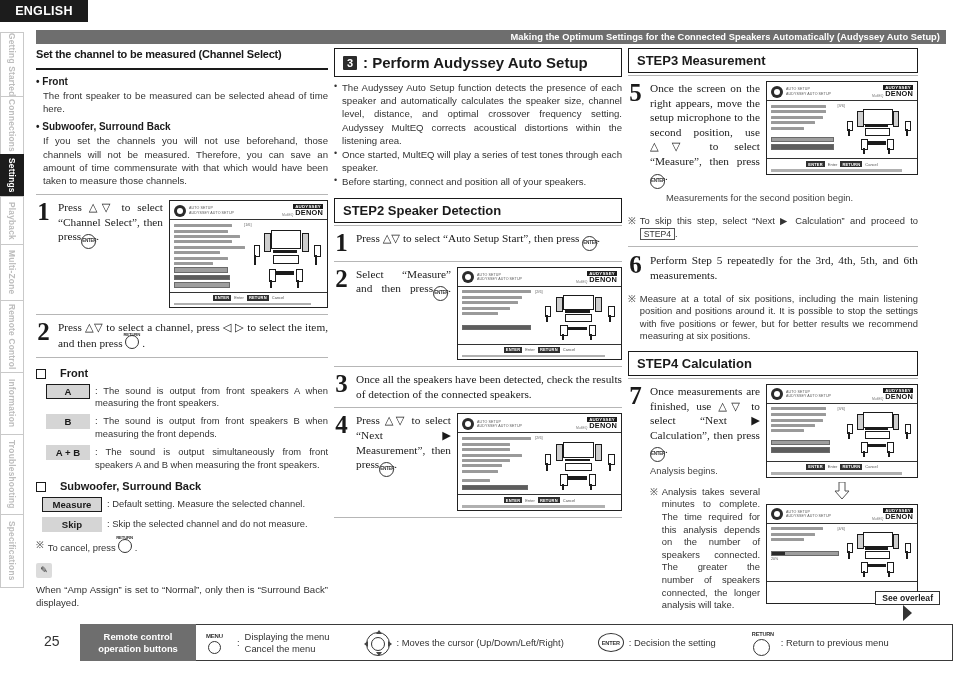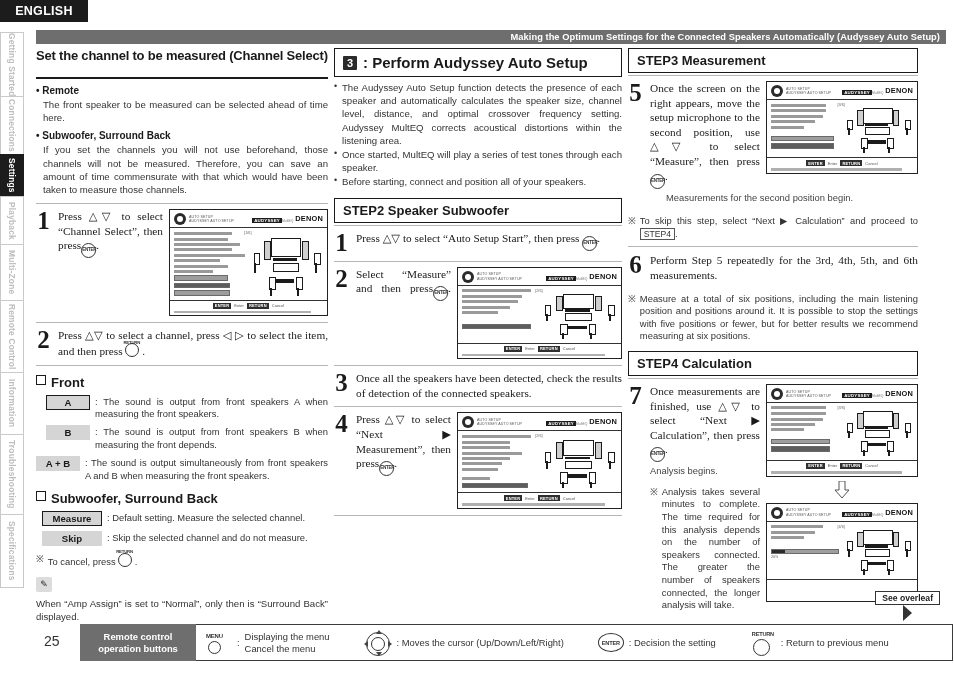--- a/index.html
+++ b/index.html
@@ -25,22 +25,22 @@
            padding-right:6px;box-sizing:border-box;letter-spacing:.05px;}
   .runhead-left{position:absolute;left:36px;top:30px;width:404px;height:14px;background:#6e6e6e;}
 
   
   .col{position:absolute;top:48px;}
   .col1{left:36px;width:292px;}
   .col2{left:334px;width:288px;}
   .col3{left:628px;width:290px;}
 
   
-  h2.sec-title{margin:0;font-size:13px;font-weight:bold;letter-spacing:-.2px;
-               border-bottom:2px solid #1a1a1a;padding-bottom:14px;}
+  h2.sec-title{margin:0;font-size:11px;font-weight:bold;letter-spacing:-.2px;
+               border-bottom:2px solid #1a1a1a;padding-bottom:8px;}
   .blackbox{background:#ffffff;border:1px solid #1a1a1a;padding:4px 8px;font-size:13px;font-weight:bold;box-sizing:border-box;}
   .bigbar{border:1px solid #1a1a1a;padding:5px 8px;font-size:15px;font-weight:bold;
           display:flex;align-items:center;gap:6px;box-sizing:border-box;}
   .numchip{display:inline-block;background:#2b2b2b;color:#fff;font-weight:bold;font-size:11px;
            line-height:14px;width:14px;height:14px;text-align:center;border-radius:1px;}
 
   
   .bt{font-size:9.6px;line-height:13.2px;color:#333;text-align:justify;}
   .bold-lbl{font-size:10px;font-weight:bold;color:#1a1a1a;}
   ul.bullets{margin:4px 0 0 0;padding:0;list-style:none;}
@@ -63,42 +63,42 @@
   .inline-box{border:1px solid #555;padding:0 3px;font-size:8.6px;}
 
   
   .chip{display:inline-flex;align-items:center;justify-content:center;border:1px solid #1a1a1a;
         background:#d5d5d5;font-weight:bold;font-size:9.6px;height:15px;box-sizing:border-box;}
   .chip.w58{width:44px;}
   .chip.w70{width:60px;}
   .defrow{display:flex;align-items:flex-start;gap:5px;margin-top:5px;}
   .defrow .dtxt{font-size:9.4px;line-height:12.4px;color:#333;padding-top:1px;flex:1;text-align:justify;}
 
-  .sqbullet{display:flex;align-items:flex-start;gap:5px;font-size:13px;font-weight:bold;margin-top:9px;}
+  .sqbullet{display:flex;align-items:flex-end;gap:14px;font-size:11px;font-weight:bold;margin-top:9px;}
   .sqbullet .sq{width:8px;height:8px;border:1.5px solid #1a1a1a;display:inline-block;}
 
   .pencil{width:16px;height:15px;background:#dcdcdc;border-radius:2px;display:flex;align-items:center;justify-content:center;font-size:9px;}
 
   
   .ent{display:inline-block;width:13px;height:13px;border:1.2px solid #333;border-radius:50%;
        font-size:4.6px;line-height:12px;text-align:center;font-weight:bold;vertical-align:-2px;
        font-family:"Liberation Sans",sans-serif;letter-spacing:-.3px;color:#333;}
   .ret{display:inline-block;position:relative;width:12px;height:12px;border:1.2px solid #333;border-radius:50%;vertical-align:-2px;}
   .ret:after{content:"RETURN";position:absolute;left:-3px;top:-8px;font-size:4.3px;font-weight:bold;
              font-family:"Liberation Sans",sans-serif;color:#333;letter-spacing:-.2px;}
 
   
   .osd{border:1px solid #222;background:#fff;box-sizing:border-box;}
   .osd-top{display:flex;align-items:center;justify-content:space-between;padding:3px 4px 2px 4px;border-bottom:1px solid #333;}
   .osd-brand{display:flex;align-items:center;gap:3px;}
   .osd-eye{width:12px;height:12px;border-radius:50%;background:#2b2b2b;position:relative;flex:0 0 12px;}
   .osd-eye:after{content:"";position:absolute;left:3px;top:3px;width:6px;height:6px;border-radius:50%;background:#fff;}
   .osd-eye:before{content:"";position:absolute;left:5px;top:5px;width:2px;height:2px;border-radius:50%;background:#2b2b2b;}
   .osd-ttl{font-size:3.6px;line-height:4.4px;color:#555;font-family:"Liberation Sans",sans-serif;letter-spacing:.1px;}
-  .osd-right{display:flex;flex-direction:row;align-items:flex-end;}
+  .osd-right{display:flex;flex-direction:column;align-items:flex-end;}
   .osd-logo{background:#1c1c1c;color:#fff;font-size:4.4px;font-weight:bold;padding:0 2px;letter-spacing:.2px;}
   .osd-denon{font-size:7.4px;font-weight:bold;letter-spacing:.2px;color:#111;line-height:8px;}
   .osd-sub{font-size:3.4px;color:#777;line-height:4px;}
   .osd-body{display:flex;padding:3px 4px 2px 4px;min-height:52px;}
   .osd-lines{flex:0 0 52%;}
   .oline{height:3px;background:#9a9a9a;margin-bottom:2.4px;border-radius:.5px;}
   .oline.s60{width:60%} .oline.s75{width:75%} .oline.s85{width:85%} .oline.s92{width:92%}
   .oline.s45{width:45%} .oline.s35{width:35%} .oline.s50{width:50%} .oline.s70{width:70%}
   .ohl{height:5.5px;background:#9e9e9e;margin-bottom:2px;border:1px solid #6a6a6a;box-sizing:border-box;}
   .ohl.dark{background:#5d5d5d;}
@@ -184,21 +184,21 @@
     </div>
 </div>
 
 <div class="runhead-left"></div>
 <div class="runhead">Making the Optimum Settings for the Connected Speakers Automatically (Audyssey Auto Setup)</div>
 
 <div class="col col1">
 
   <h2 class="sec-title">Set the channel to be measured (Channel Select)</h2>
 
-  <div class="bold-lbl" style="margin-top:6px">• Remote</div>
+  <div class="bold-lbl" style="margin-top:6px">• Front</div>
   <div class="bt" style="margin:2px 0 0 7px">The front speaker to be measured can be selected ahead of time here.</div>
 
   <div class="bold-lbl" style="margin-top:6px">• Subwoofer, Surround Back</div>
   <div class="bt" style="margin:2px 0 7px 7px">If you set the channels you will not use beforehand, those channels will not be measured. Therefore, you can save an amount of time commensurate with that which would have been taken to measure those channels.</div>
 
   <div class="steps">
 
     <div class="step">
       <div class="step-n">1</div>
       <div style="flex:1 1 auto;display:flex;gap:6px;">
@@ -283,21 +283,21 @@
   </div>
   <div class="defrow">
     <span class="chip w58" style="margin-left:10px;border-width:1.6px">A</span>
     <span class="dtxt">: <span>The sound is output from front speakers A when measuring the front speakers.</span></span>
   </div>
   <div class="defrow">
     <span class="chip w58" style="margin-left:10px;border-color:transparent">B</span>
     <span class="dtxt">: <span>The sound is output from front speakers B when measuring the front depends.</span></span>
   </div>
   <div class="defrow">
-    <span class="chip w58" style="border-color:transparent">A + B</span>
+    <span class="chip w58" style="margin-left:10px;border-color:transparent">A + B</span>
     <span class="dtxt">: <span>The sound is output simultaneously from front speakers A and B when measuring the front speakers.</span></span>
   </div>
 
   <div class="sqbullet">
     <span class="sq"></span>
     <span>Subwoofer, Surround Back</span>
   </div>
   <div class="defrow">
     <span class="chip w70" style="margin-left:6px;border-width:1.6px">Measure</span>
     <span class="dtxt">: <span>Default setting. Measure the selected channel.</span></span>
@@ -322,21 +322,21 @@
     <span class="numchip">3</span>
     <span>: Perform Audyssey Auto Setup</span>
   </div>
 
   <ul class="bullets">
     <li>The Audyssey Auto Setup function detects the presence of each speaker and automatically calculates the speaker size, channel level, distance, and optimal crossover frequency setting. Audyssey MultEQ corrects acoustical distortions within the listening area.</li>
     <li>Once started, MultEQ will play a series of test tones through each speaker.</li>
     <li>Before starting, connect and position all of your speakers.</li>
   </ul>
 
-  <div class="blackbox" style="margin-top:9px">STEP2 Speaker Subwoofer</div>
+  <div class="blackbox" style="margin-top:9px">STEP2 Speaker Detection</div>
 
   <div class="steps" style="border-top:none;margin-top:2px">
 
     <div class="step" style="border-top:1px solid #b6b6b6">
       <div class="step-n">1</div>
       <div class="step-txt" style="flex:1"><span>Press △▽ to select “Auto Setup Start”, then press</span> <span class="ent">ENTER</span>.</div>
     </div>
 
     <div class="step">
       <div class="step-n">2</div>

